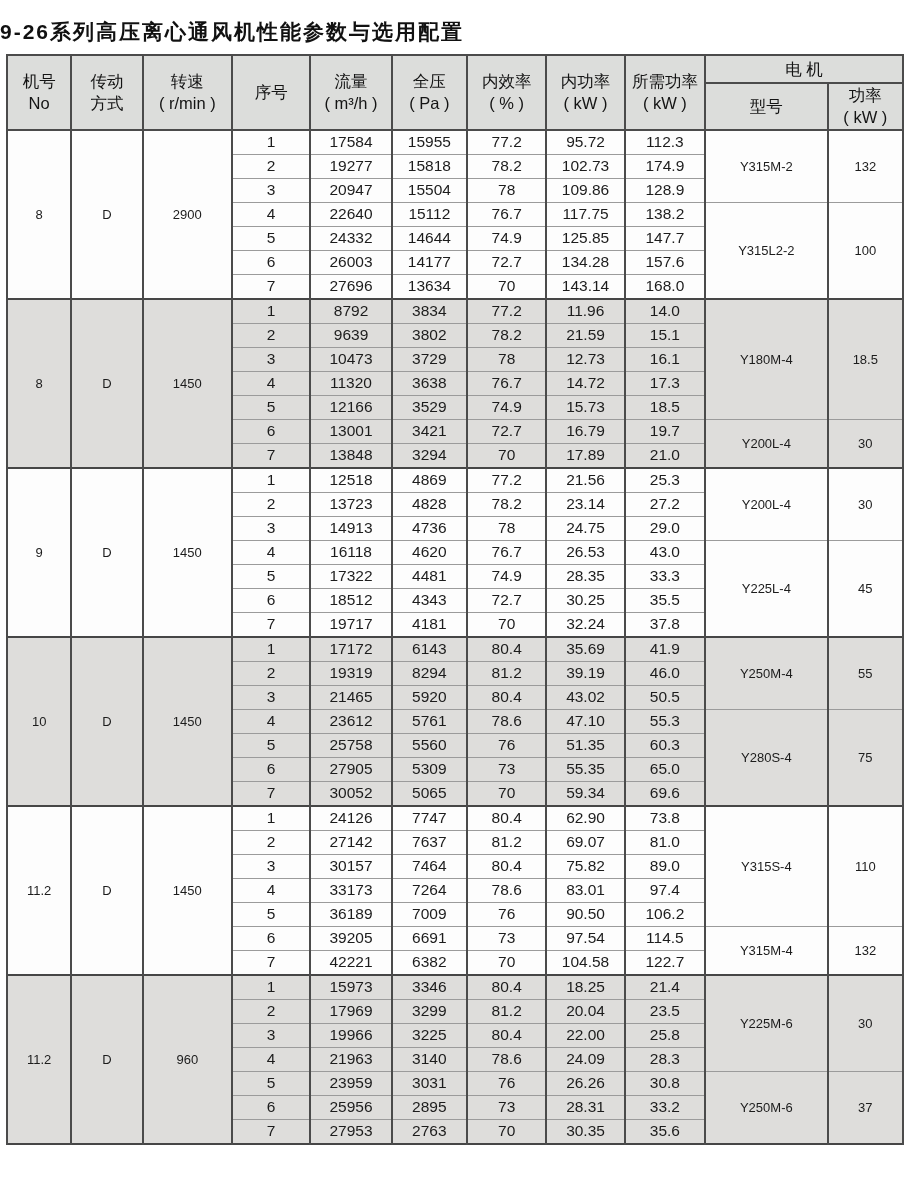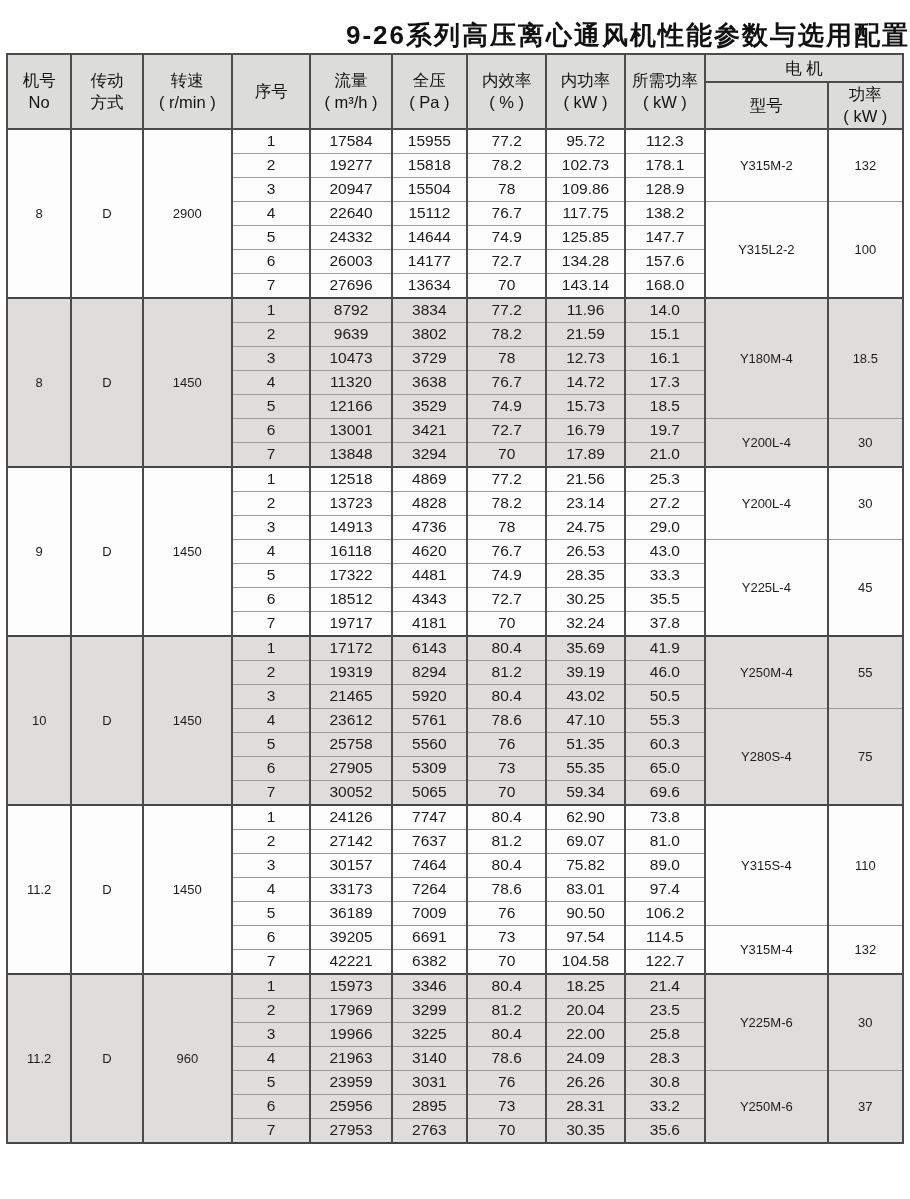--- a/index.html
+++ b/index.html
@@ -13,23 +13,23 @@
     width: 910px;
     height: 1199px;
     background: #ffffff;
     font-family: "Liberation Sans", "DejaVu Sans", sans-serif;
     color: #1c1c1c;
     overflow: hidden;
   }
   .title {
     margin: 0;
     padding-top: 18px;
-    padding-bottom: 0;
-    text-align: right;
-    font-size: 26px;
+    padding-bottom: 8px;
+    text-align: left;
+    font-size: 21px;
     font-weight: bold;
     letter-spacing: 2px;
     color: #111111;
   }
   table.spec {
     border-collapse: collapse;
     table-layout: fixed;
     margin-left: 6px;
     width: 898px;
     border: 2px solid #464646;
@@ -127,21 +127,21 @@
           <td>112.3</td>
           <td class="motor-cell" rowspan="3">Y315M-2</td>
           <td class="motor-cell" rowspan="3">132</td>
         </tr>
         <tr>
           <td>2</td>
           <td>19277</td>
           <td>15818</td>
           <td>78.2</td>
           <td>102.73</td>
-          <td>178.1</td>
+          <td>174.9</td>
         </tr>
         <tr>
           <td>3</td>
           <td>20947</td>
           <td>15504</td>
           <td>78</td>
           <td>109.86</td>
           <td>128.9</td>
         </tr>
         <tr>

